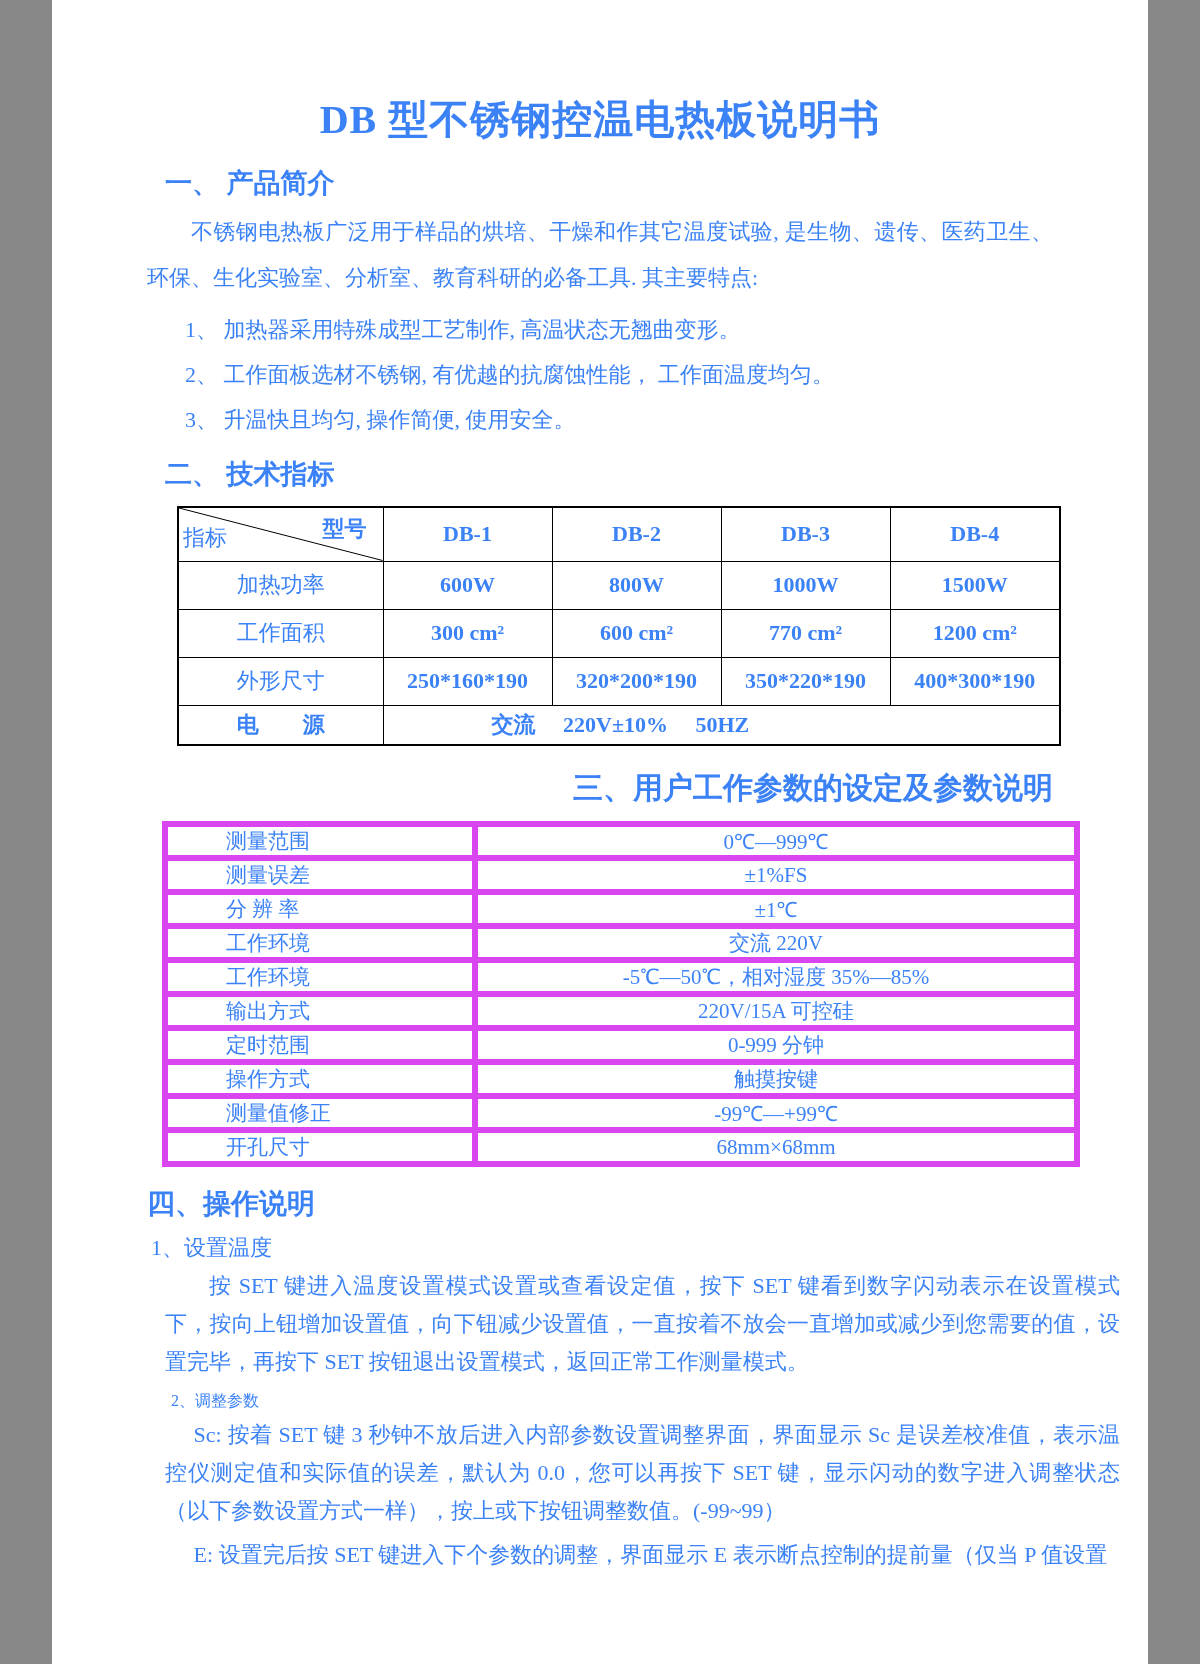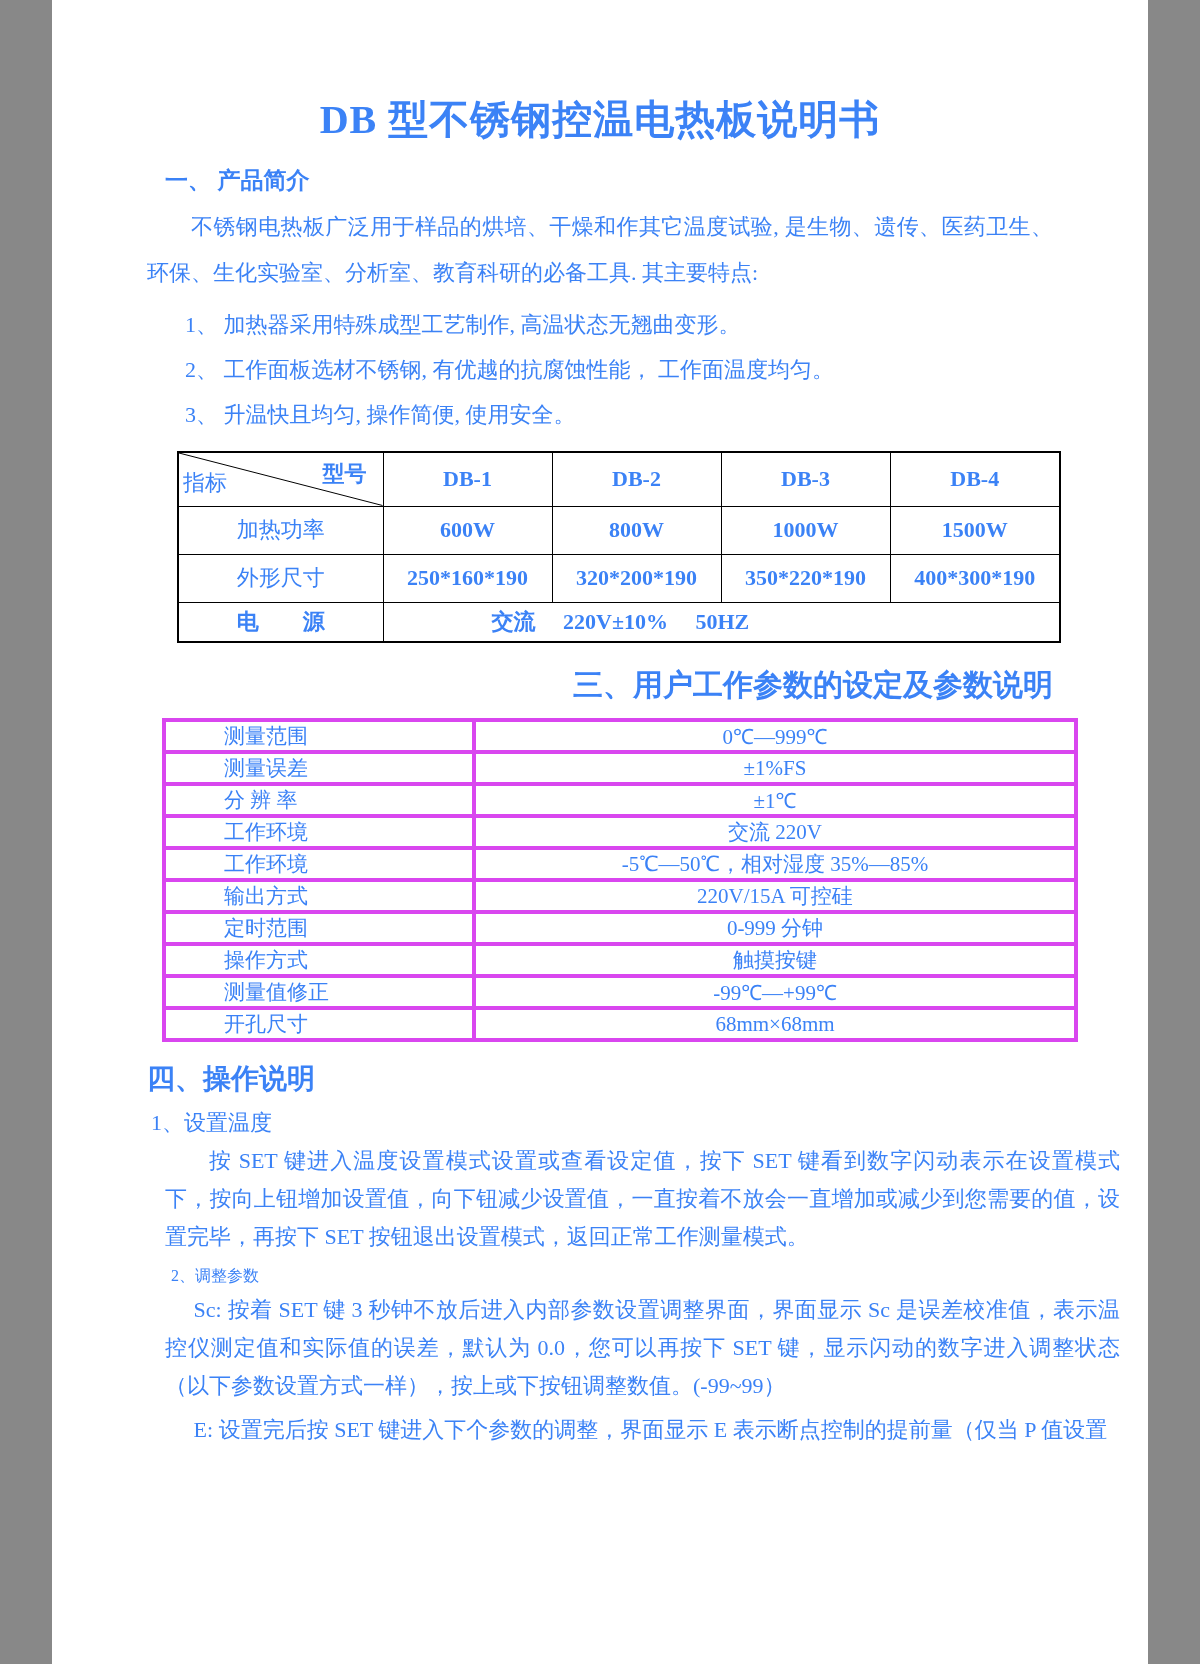--- a/index.html
+++ b/index.html
@@ -17,21 +17,21 @@
   }
   .title {
     font-size: 40px;
     font-weight: bold;
     text-align: center;
     margin: 0 0 18px 0;
     letter-spacing: 1px;
   }
   .h-sans { font-family: "Liberation Sans", sans-serif; font-weight: bold; }
   .sec-heading {
-    font-size: 23px;
+    font-size: 27px;
     margin: 14px 0 8px 18px;
   }
   .sec-heading-big {
     font-size: 30px;
     margin: 22px 0 10px 0;
     text-align: right;
   }
   .sec-heading-op {
     font-size: 28px;
     margin: 18px 0 8px 0;
@@ -84,21 +84,21 @@
 
   
   .param-table {
     border-collapse: collapse;
     border: 2px solid #000;
     margin: 12px 0 4px 15px;
     width: 912px;
     table-layout: fixed;
   }
   .param-table td {
-    border: 4px solid #d946ef;
+    border: 6px solid #d946ef;
     font-size: 21px;
     height: 31px;
     padding: 0 4px;
     margin-top: 8px;
   }
   .param-table .p-label { padding-left: 58px; }
   .param-table .p-val { text-align: center; }
 
   
   .op-sub1 { font-size: 22px; margin: 10px 0 4px 4px; }
@@ -123,20 +123,21 @@
   <h2 class="h-sans sec-heading">一、 产品简介</h2>
 
   <p class="intro">不锈钢电热板广泛用于样品的烘培、干燥和作其它温度试验, 是生物、遗传、医药卫生、环保、生化实验室、分析室、教育科研的必备工具. 其主要特点:</p>
 
   <div>
     <p class="feature-item">1、 加热器采用特殊成型工艺制作, 高温状态无翘曲变形。</p>
     <p class="feature-item">2、 工作面板选材不锈钢, 有优越的抗腐蚀性能， 工作面温度均匀。</p>
     <p class="feature-item">3、 升温快且均匀, 操作简便, 使用安全。</p>
   </div>
 
+  <h2 class="h-sans sec-heading">二、 技术指标</h2>
 
   <table class="spec-table">
     <colgroup>
       <col style="width:205px">
         <col style="width:169px">
         <col style="width:169px">
         <col style="width:169px">
         <col style="width:170px">
     </colgroup>
     <tbody>
@@ -154,20 +155,27 @@
         <td class="col-h">DB-4</td>
       </tr>
       <tr>
         <td class="row-label">加热功率</td>
         <td class="val">600W</td>
         <td class="val">800W</td>
         <td class="val">1000W</td>
         <td class="val">1500W</td>
       </tr>
       <tr>
+        <td class="row-label">工作面积</td>
+        <td class="val">300 cm²</td>
+        <td class="val">600 cm²</td>
+        <td class="val">770 cm²</td>
+        <td class="val">1200 cm²</td>
+      </tr>
+      <tr>
         <td class="row-label">外形尺寸</td>
         <td class="val">250*160*190</td>
         <td class="val">320*200*190</td>
         <td class="val">350*220*190</td>
         <td class="val">400*300*190</td>
       </tr>
       <tr class="pwr">
         <td class="power-label">电　　源</td>
         <td class="power-val" colspan="4">交流　 220V±10% 　50HZ</td>
       </tr>

